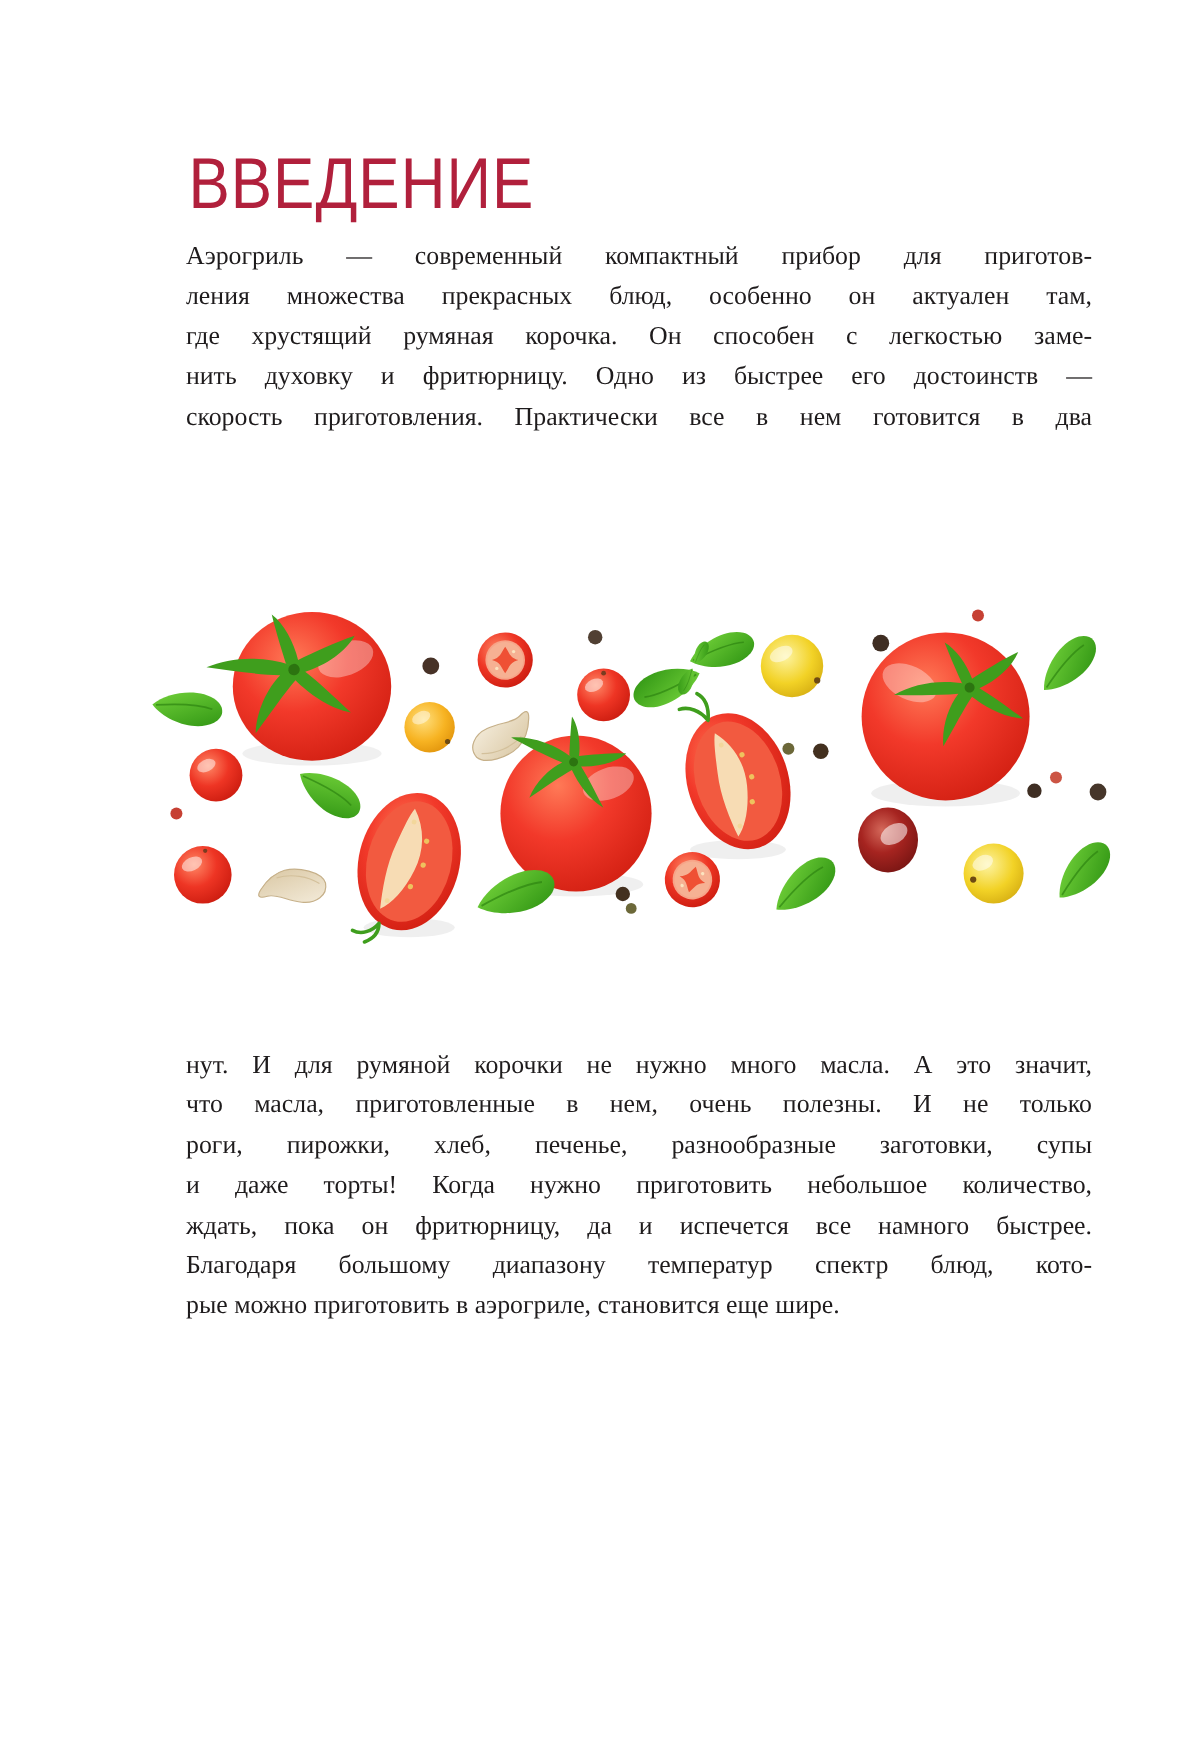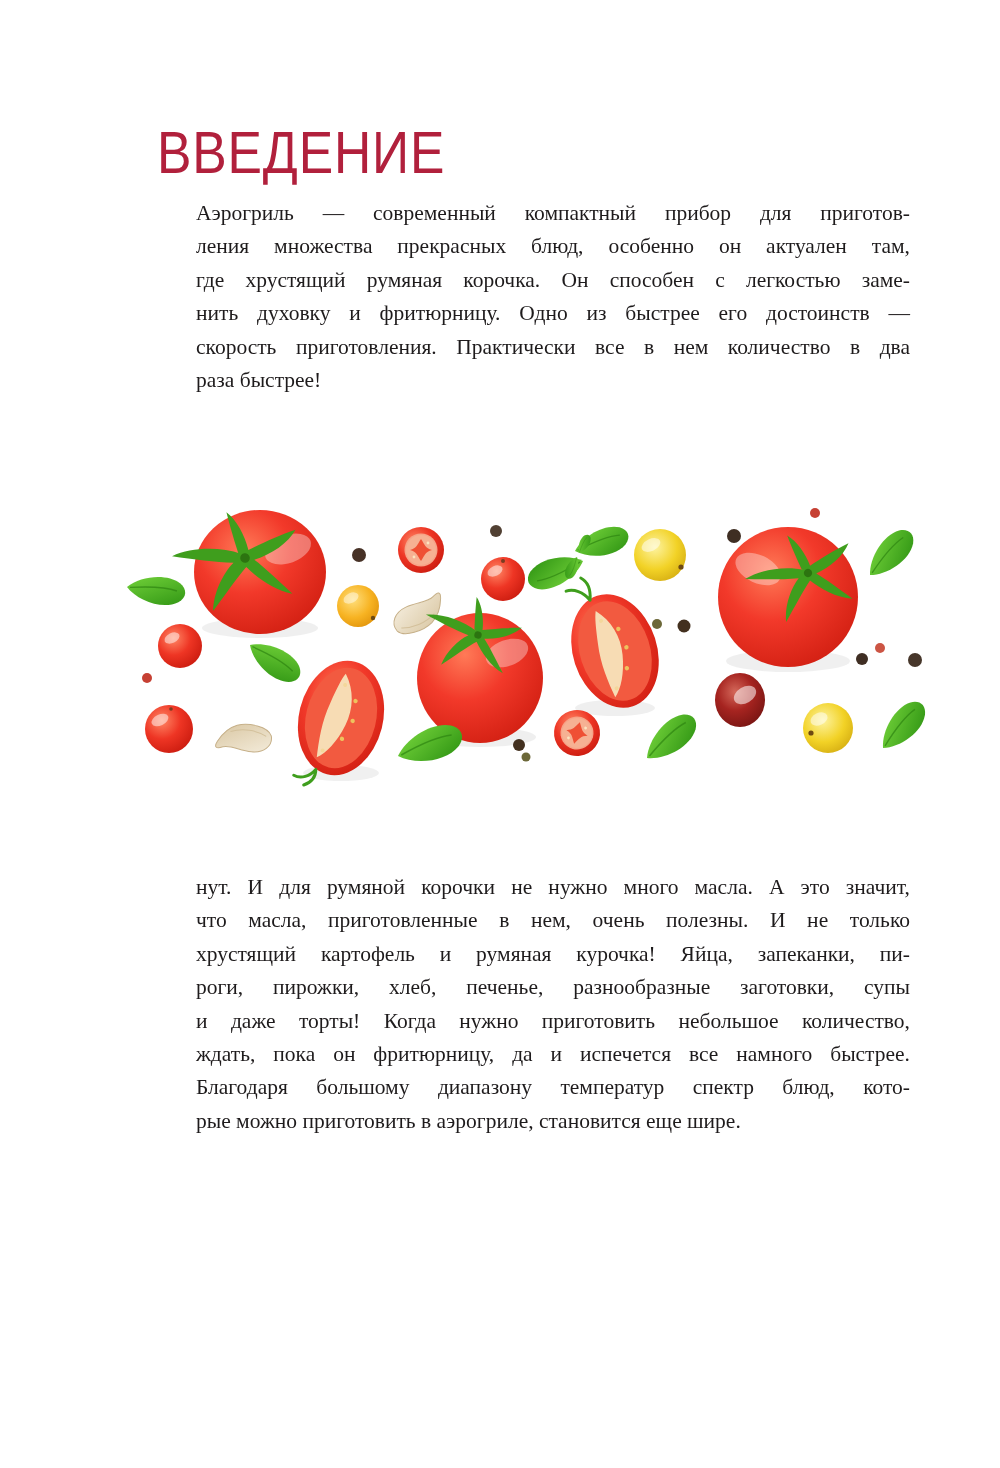--- a/index.html
+++ b/index.html
@@ -17,21 +17,21 @@
     letter-spacing:1px;color:var(--accent,#b1203c);
     transform:scaleX(.86);transform-origin:left top;
     white-space:nowrap;
   }
   .para{
     position:absolute;left:155px;width:755px;
     font-size:21.5px;line-height:33.4px;
   }
   .p1{top:197px;}
   .p2{top:871px;}
-  .tline{text-align:justify;text-align-last:justify;margin-left:41px;}
+  .tline{text-align:justify;text-align-last:justify;}
   .tline.last{text-align-last:left;}
   .tline.first-indent{text-indent:18px;}
   .photo{position:absolute;left:105px;top:487px;width:830px;height:300px;margin:0;}
   .photo svg{display:block;width:100%;height:100%;}
   .pagenum{
     position:absolute;left:156px;top:1342px;
     font-size:25px;line-height:30px;color:#2a2627;
   }
   .running{
     position:absolute;right:89px;top:1396px;
@@ -45,22 +45,21 @@
 
 <div class="page">
 
   <h1 class="heading">ВВЕДЕНИЕ</h1>
 
   <div class="para p1">
       <div class="tline">Аэрогриль — современный компактный прибор для приготов-</div>
       <div class="tline">ления множества прекрасных блюд, особенно он актуален там,</div>
       <div class="tline">где хрустящий румяная корочка. Он способен с легкостью заме-</div>
       <div class="tline">нить духовку и фритюрницу. Одно из быстрее его достоинств —</div>
-      <div class="tline">скорость приготовления. Практически все в нем количество в два</div>
-      <div class="tline last">раза быстрее!</div>
+      <div class="tline">скорость приготовления. Практически все в нем готовится в два</div>
     </div>
 
   <figure class="photo">
     <svg viewBox="0 0 830 300" xmlns="http://www.w3.org/2000/svg">
       <defs>
         <radialGradient id="gTom" cx="38%" cy="32%" r="78%">
           <stop offset="0%" stop-color="#ff7a57"></stop>
             <stop offset="45%" stop-color="#f2392a"></stop>
             <stop offset="100%" stop-color="#cf1d10"></stop>
         </radialGradient>
@@ -246,21 +245,20 @@
         <circle cx="706" cy="246" r="2.6" fill="#6e4a12"></circle>
       </g>
 
       <use href="#leaf" transform="translate(778,261) rotate(-47)" fill="url(#gLeaf)"></use>
     </svg>
   </figure>
 
   <div class="para p2">
       <div class="tline">нут. И для румяной корочки не нужно много масла. А это значит,</div>
       <div class="tline">что масла, приготовленные в нем, очень полезны. И не только</div>
-      <div class="tline">хрустящий картофель и румяная курочка! Яйца, запеканки, пи-</div>
       <div class="tline">роги, пирожки, хлеб, печенье, разнообразные заготовки, супы</div>
       <div class="tline">и даже торты! Когда нужно приготовить небольшое количество,</div>
       <div class="tline">ждать, пока он фритюрницу, да и испечется все намного быстрее.</div>
       <div class="tline">Благодаря большому диапазону температур спектр блюд, кото-</div>
       <div class="tline last">рые можно приготовить в аэрогриле, становится еще шире.</div>
     </div>
 
   <div>
     <span class="pagenum">6</span>
     <span class="running">ГОТОВИМ В АЭРОГРИЛЕ</span>

